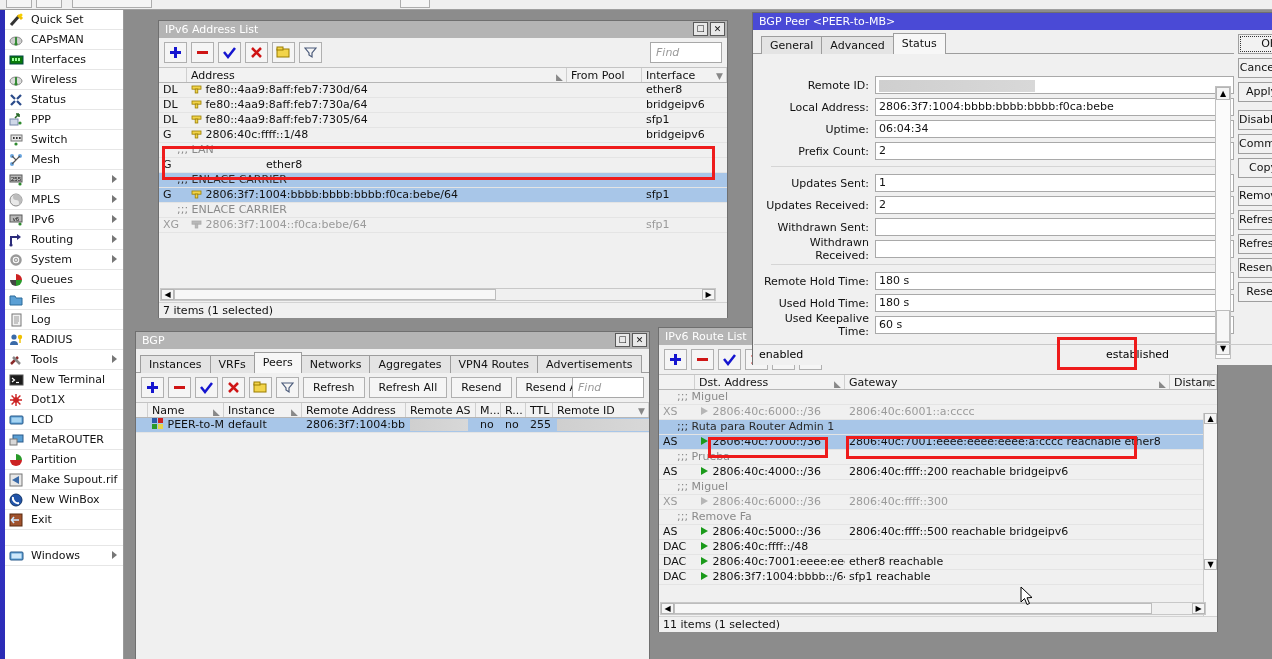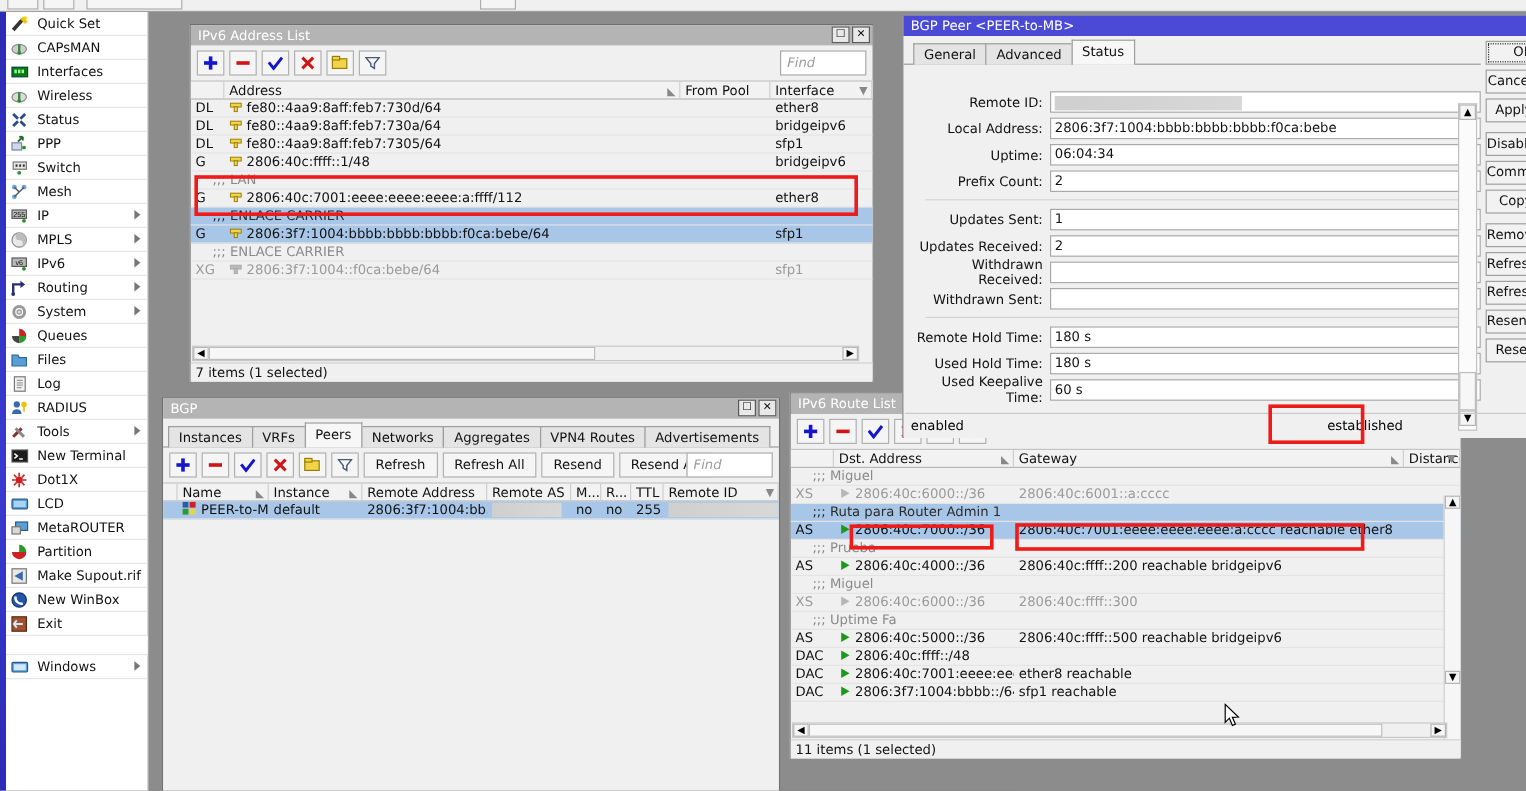--- a/index.html
+++ b/index.html
@@ -395,24 +395,20 @@
                 <rect x="4.2" y="6" width="2.6" height="4" fill="#f2d44a" stroke="#9a7d00" stroke-width="0.8"></rect>
               </svg> 2806:40c:ffff::1/48</div>
             <div class="cell" style="width:75px"></div>
             <div class="cell" style="flex:1">bridgeipv6</div>
           </div>
           <div class="row">
             <div class="cell cmt" style="flex:1">;;; LAN</div>
           </div>
           <div class="row">
             <div class="cell" style="width:28px">G</div>
-            <div class="cell" style="width:380px"><svg width="11" height="11" viewBox="0 0 11 11" style="vertical-align:-1px">
-                <rect x="1" y="3" width="9" height="3.2" fill="#f2d44a" stroke="#9a7d00" stroke-width="0.8"></rect>
-                <rect x="4.2" y="6" width="2.6" height="4" fill="#f2d44a" stroke="#9a7d00" stroke-width="0.8"></rect>
-              </svg> 2806:40c:7001:eeee:eeee:eeee:a:ffff/112</div>
             <div class="cell" style="width:75px"></div>
             <div class="cell" style="flex:1">ether8</div>
           </div>
           <div class="row sel">
             <div class="cell cmt on-sel" style="flex:1">;;; ENLACE CARRIER</div>
           </div>
           <div class="row sel">
             <div class="cell" style="width:28px">G</div>
             <div class="cell" style="width:380px"><svg width="11" height="11" viewBox="0 0 11 11" style="vertical-align:-1px">
                 <rect x="1" y="3" width="9" height="3.2" fill="#f2d44a" stroke="#9a7d00" stroke-width="0.8"></rect>
@@ -647,21 +643,21 @@
           </div>
           <div class="row dim">
             <div class="cell" style="width:36px">XS</div>
             <div class="cell" style="width:150px"><svg width="10" height="10" viewBox="0 0 10 10" style="vertical-align:-1px">
                 <path d="M2 1 L9 5 L2 9 Z" fill="#b6b6b6"></path>
               </svg> 2806:40c:6000::/36</div>
             <div class="cell" style="width:325px">2806:40c:ffff::300</div>
             <div class="cell" style="flex:1"></div>
           </div>
           <div class="row">
-            <div class="cell cmt" style="flex:1">;;; Uptime Fa</div>
+            <div class="cell cmt" style="flex:1">;;; Remove Fa</div>
           </div>
           <div class="row">
             <div class="cell" style="width:36px">AS</div>
             <div class="cell" style="width:150px"><svg width="10" height="10" viewBox="0 0 10 10" style="vertical-align:-1px">
                 <path d="M2 1 L9 5 L2 9 Z" fill="#1a9a1a"></path>
               </svg> 2806:40c:5000::/36</div>
             <div class="cell" style="width:325px">2806:40c:ffff::500 reachable bridgeipv6</div>
             <div class="cell" style="flex:1"></div>
           </div>
           <div class="row">
@@ -740,25 +736,25 @@
       <div id="peer-fields-2">
             <div class="field-row">
               <div class="field-label">Updates Sent:</div>
               <div class="field-input">1</div>
             </div>
             <div class="field-row">
               <div class="field-label">Updates Received:</div>
               <div class="field-input">2</div>
             </div>
             <div class="field-row">
+              <div class="field-label">Withdrawn Sent:</div>
+              <div class="field-input"></div>
+            </div>
+            <div class="field-row">
               <div class="field-label">Withdrawn Received:</div>
-              <div class="field-input"></div>
-            </div>
-            <div class="field-row">
-              <div class="field-label">Withdrawn Sent:</div>
               <div class="field-input"></div>
             </div>
           </div>
       <div class="divider"></div>
       <div id="peer-fields-3">
             <div class="field-row">
               <div class="field-label">Remote Hold Time:</div>
               <div class="field-input">180 s</div>
             </div>
             <div class="field-row">

